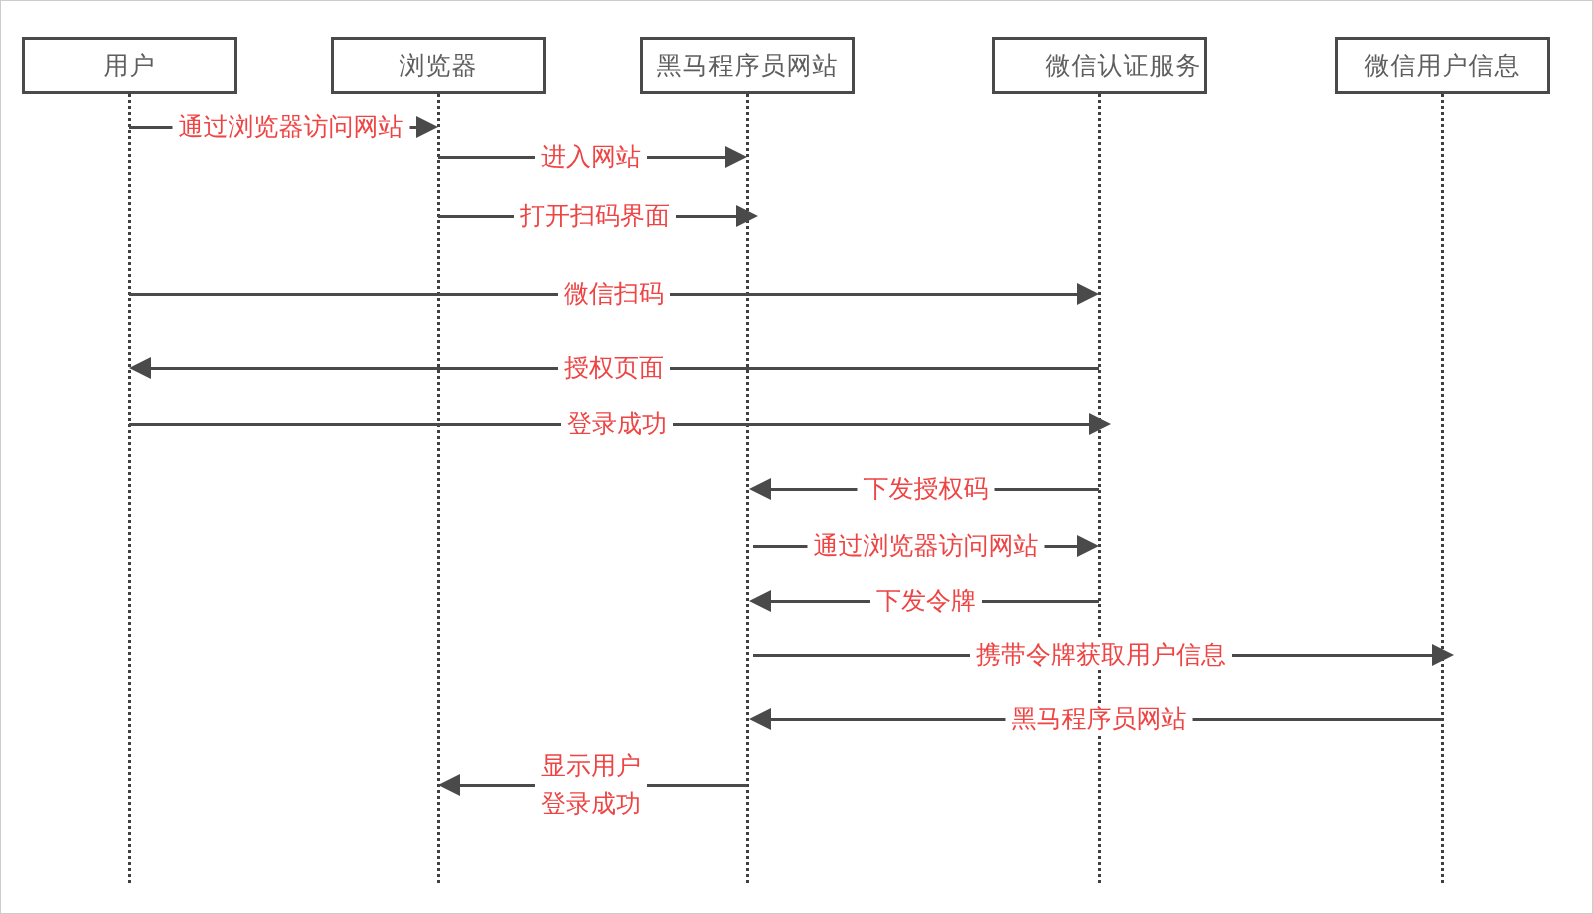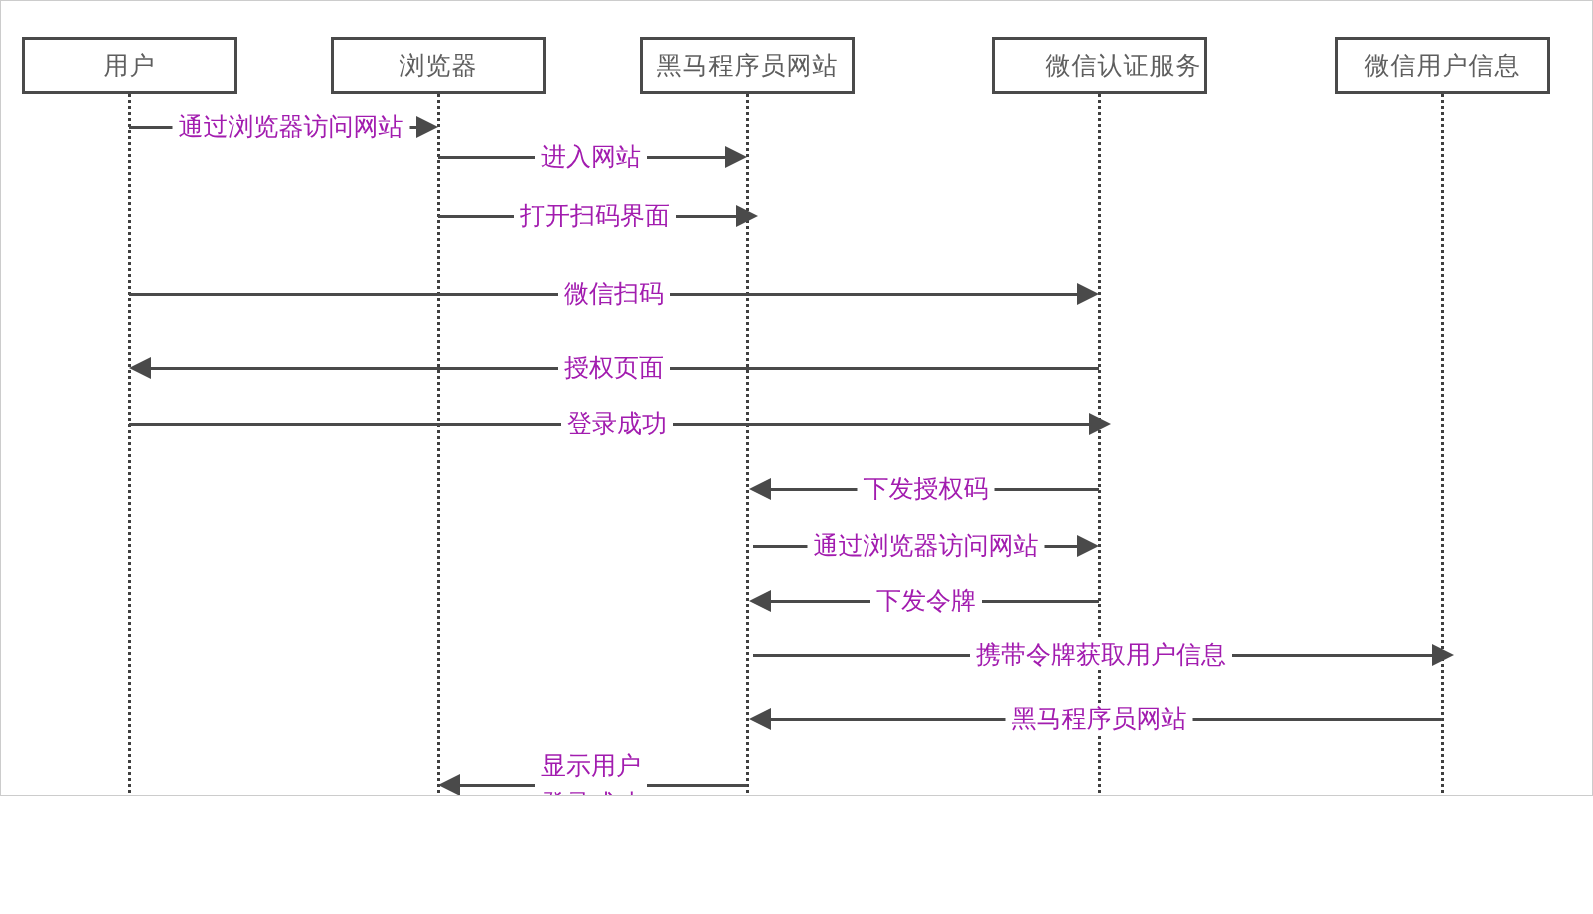--- a/index.html
+++ b/index.html
@@ -6,21 +6,21 @@
     margin: 0;
     padding: 0;
     background: #ffffff;
   }
   body {
     font-family: "Liberation Sans", "DejaVu Sans", sans-serif;
   }
   #canvas {
     position: relative;
     width: 1593px;
-    height: 796px;
+    height: 914px;
     background: #ffffff;
     border: 1px solid #cccccc;
     box-sizing: border-box;
     overflow: hidden;
   }
   
   .participant {
     position: absolute;
     box-sizing: border-box;
     background: #ffffff;
@@ -66,21 +66,21 @@
   }
   .msg.to-left .head {
     border-right: 22px solid #4a4a4a;
   }
   .msg .label {
     position: absolute;
     top: 0;
     transform: translate(-50%, -50%);
     background: #ffffff;
     padding: 0 6px;
-    color: #a21caf;
+    color: #ef4444;
     font-size: 25px;
     line-height: 30px;
     white-space: nowrap;
     text-align: center;
   }
   .msg .label.two-line {
     line-height: 38px;
   }
 </style>
 </head>

